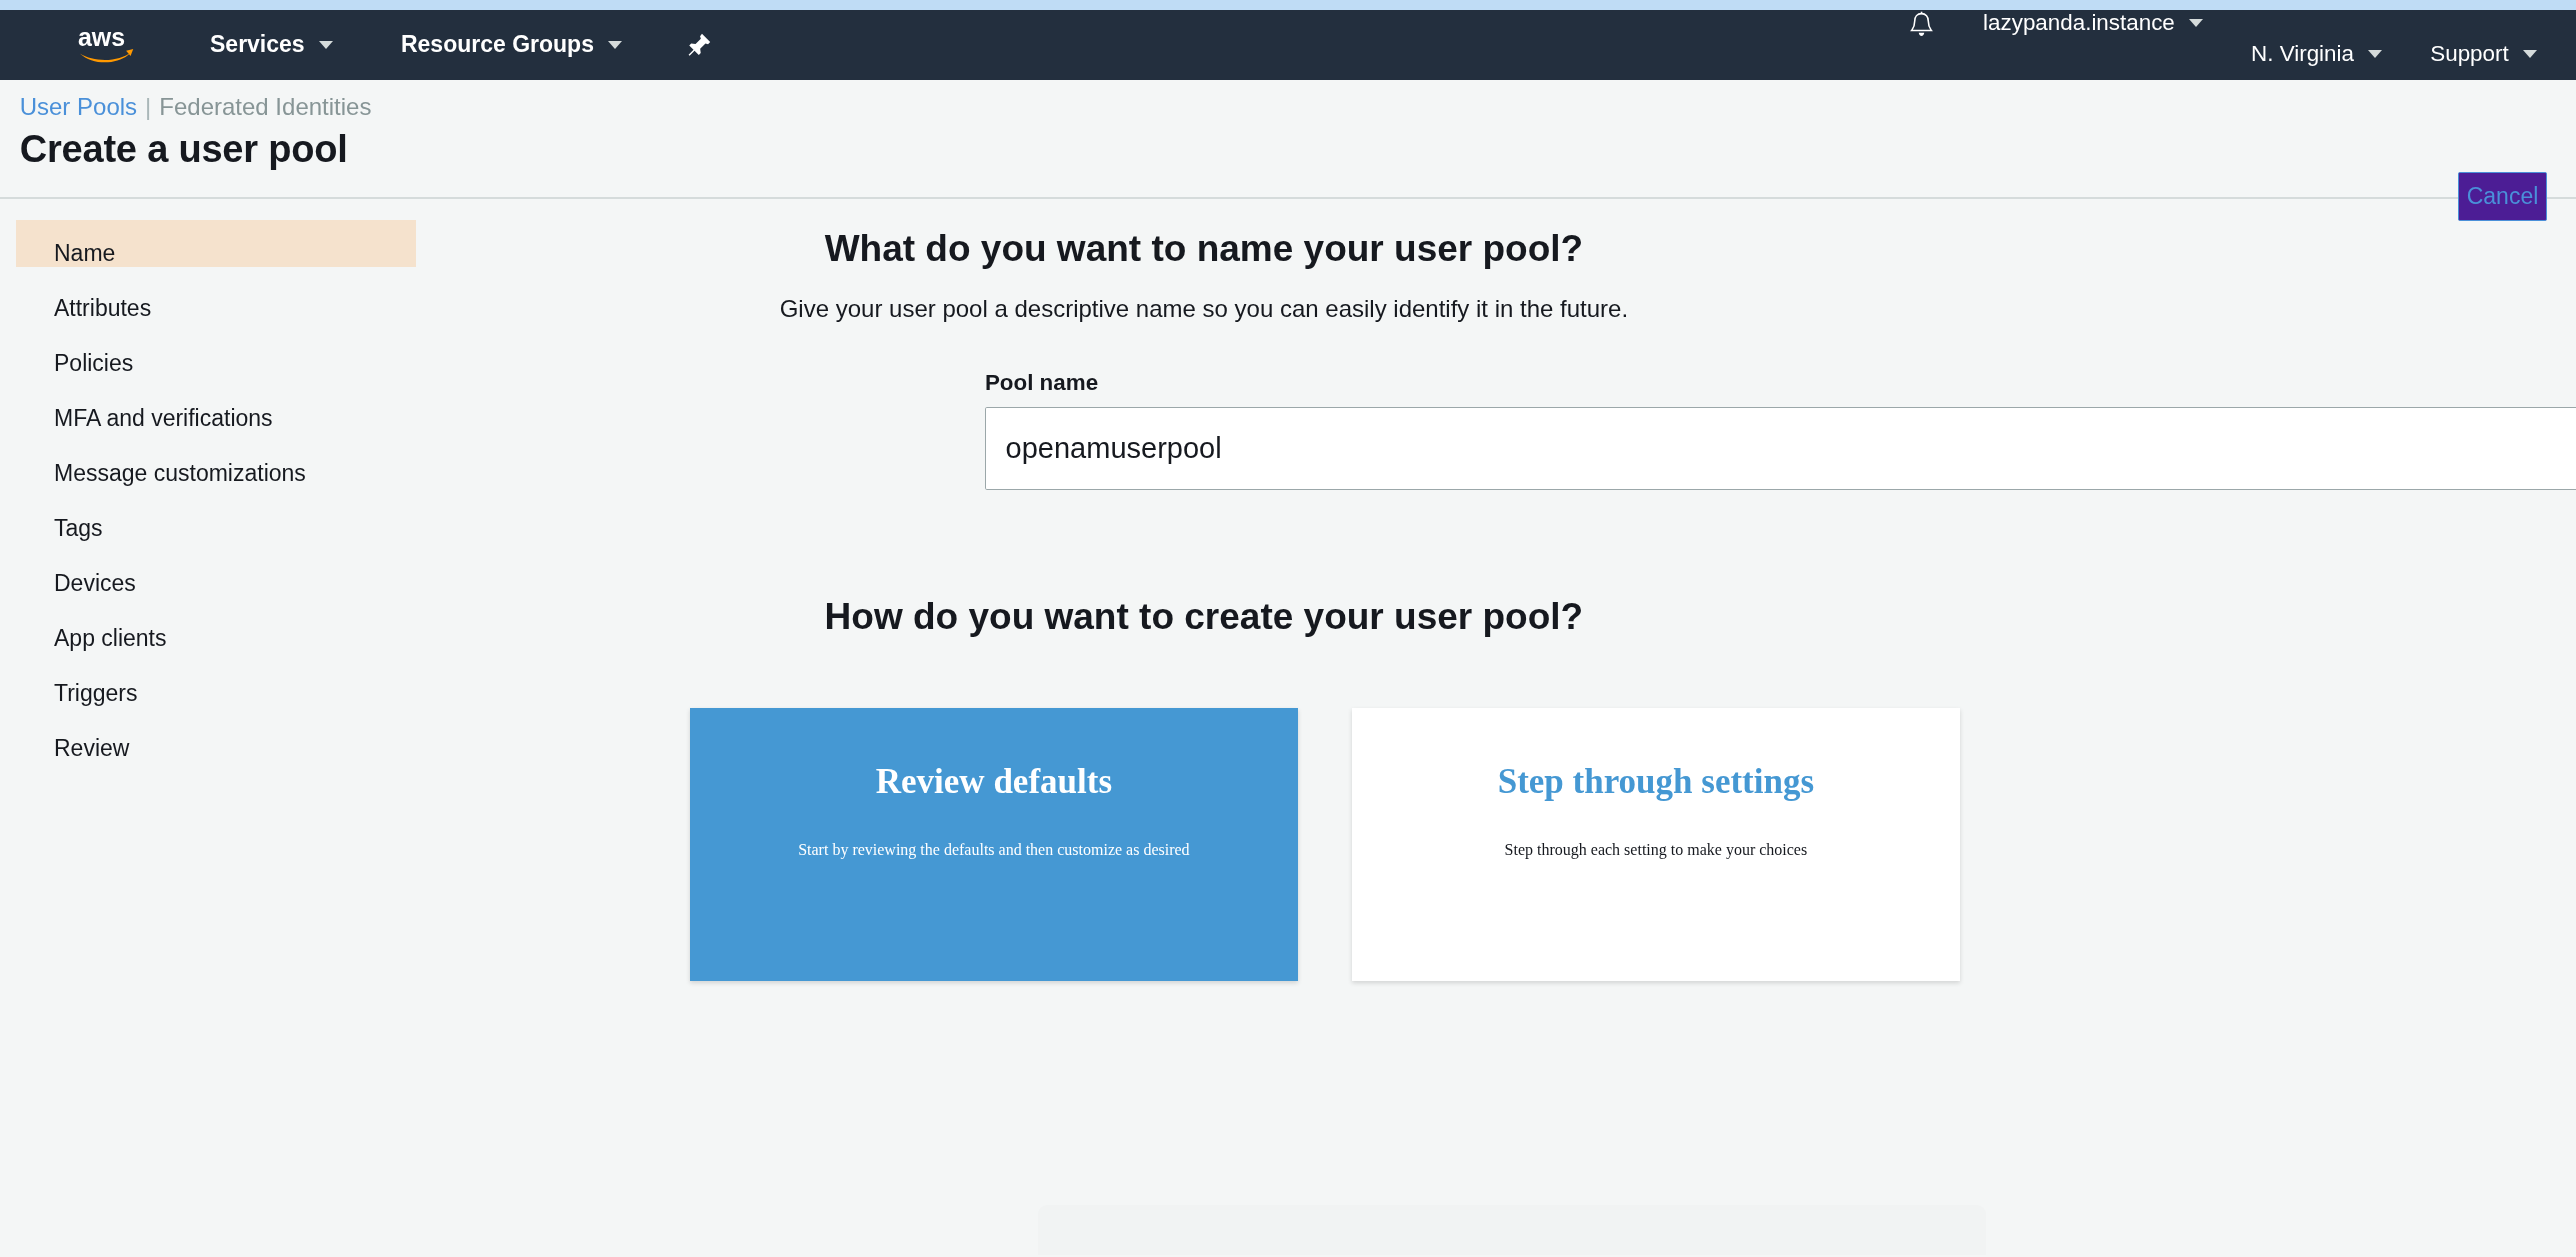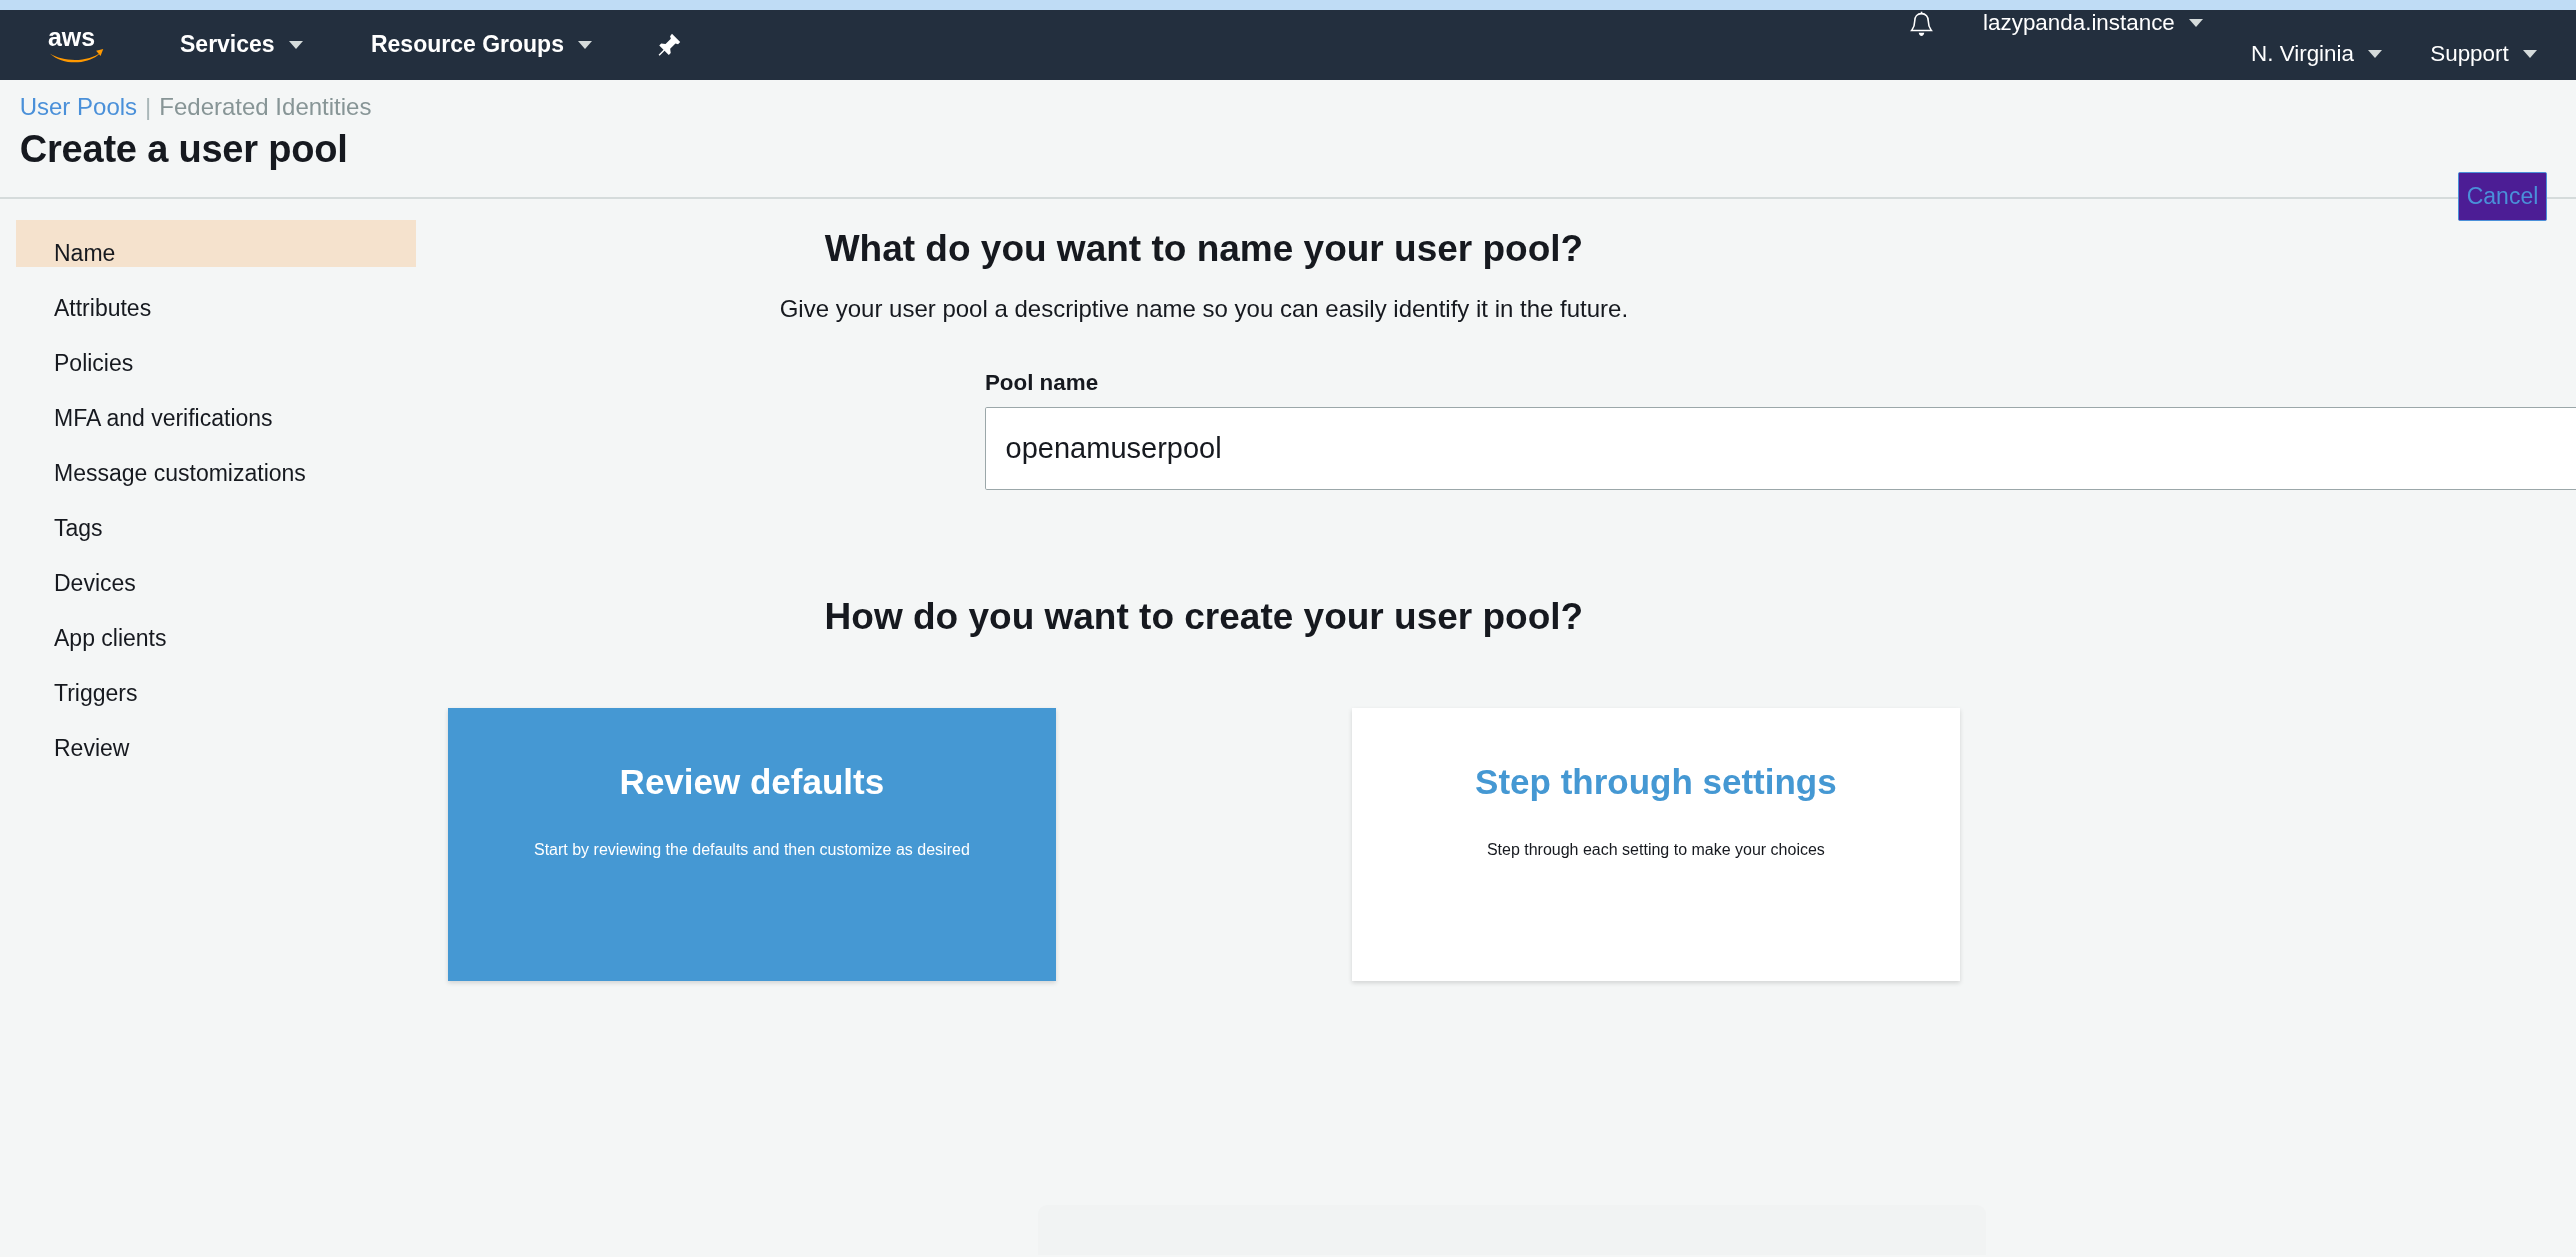--- a/index.html
+++ b/index.html
@@ -29,21 +29,21 @@
   .aws-nav {
     height: 70px;
     background: #232f3e;
     display: flex;
     align-items: center;
     width: 100%;
     position: relative;
   }
 
   .aws-logo {
-    margin-left: 46px;
+    margin-left: 76px;
     width: 61px;
     height: 41px;
     display: flex;
     align-items: flex-start;
     justify-content: center;
     flex-direction: column;
     text-align: center;
   }
   .aws-logo svg { display: block; }
 
@@ -240,23 +240,24 @@
   }
 
   .section-title.second {
     margin-top: 106px;
   }
 
   
   .cards {
     margin-top: 70px;
     display: flex;
-    justify-content: space-between;
+    justify-content: flex-end;
     width: 1512px;
     gap: 54px;
+    font-family: Liberation Serif, serif;
   }
 
   .card {
     width: 608px;
     height: 273px;
     padding: 55px 50px 0 50px;
     text-align: center;
     cursor: pointer;
     box-shadow: 0 1.8px 4.5px rgba(0,0,0,0.14);
   }

